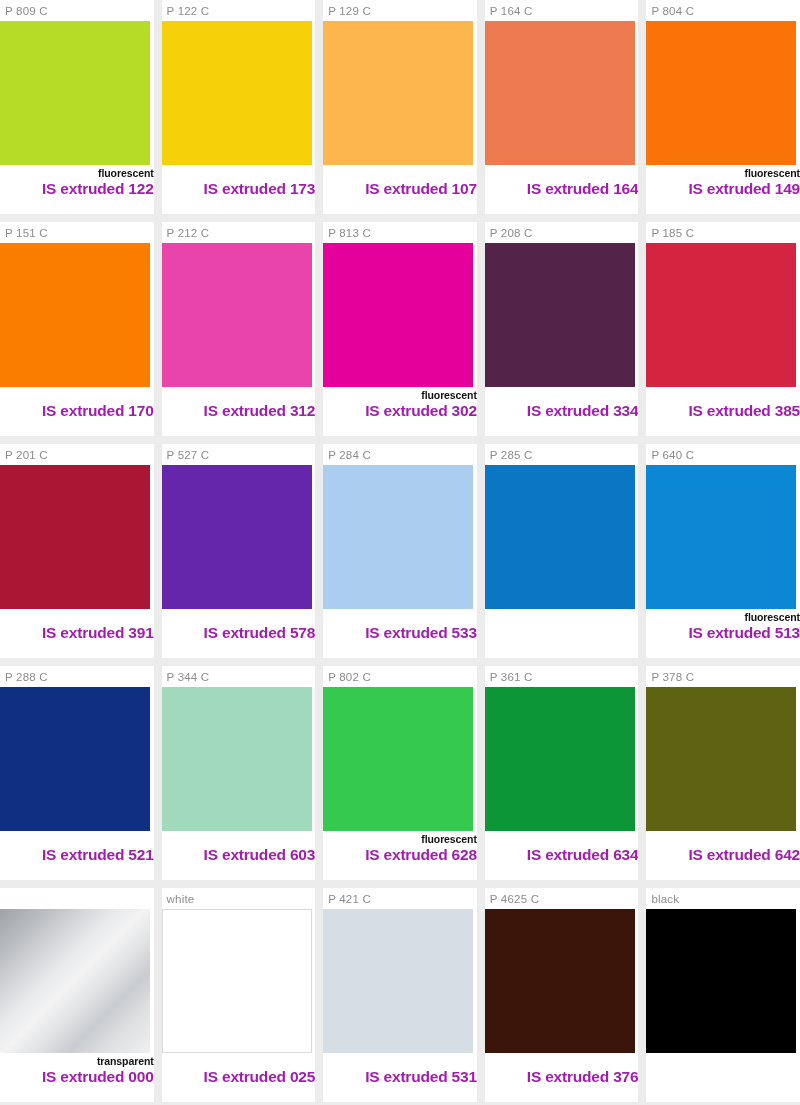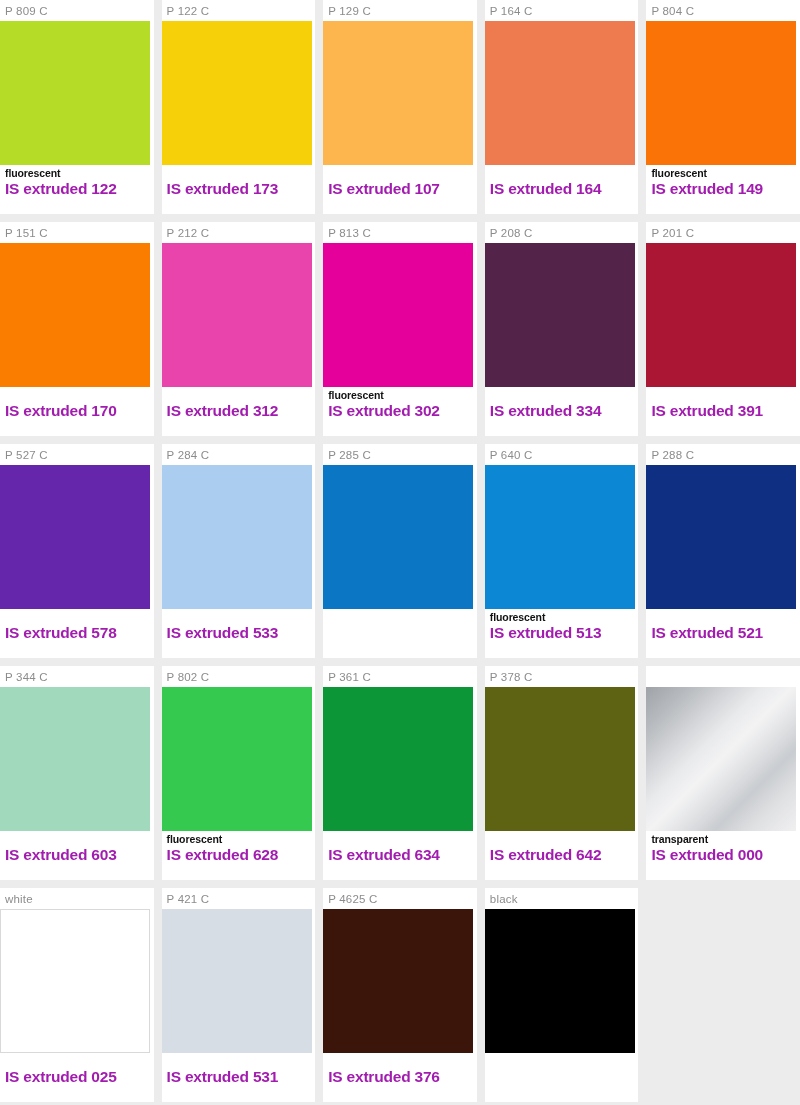--- a/index.html
+++ b/index.html
@@ -47,20 +47,21 @@
   }
   .chip.bordered {
     box-sizing: border-box;
     border: 1px solid #d9d9d9;
   }
   .label-block {
     flex: 1;
     padding-left: 5px;
     padding-top: 2px;
     box-sizing: border-box;
+    text-align: right;
   }
   .tag {
     font-size: 10.5px;
     font-weight: bold;
     color: #111111;
     line-height: 12px;
     height: 12px;
     letter-spacing: -0.1px;
     white-space: nowrap;
   }
@@ -146,20 +147,28 @@
     </div>
     <div class="swatch-card">
       <div class="code-row">P 208 C</div>
       <div class="chip" style="background: rgb(83, 35, 74);"></div>
       <div class="label-block">
         <div class="tag empty">.</div>
         <div class="name">IS extruded 334</div>
       </div>
     </div>
     <div class="swatch-card">
+      <div class="code-row">P 185 C</div>
+      <div class="chip" style="background: rgb(211, 36, 64);"></div>
+      <div class="label-block">
+        <div class="tag empty">.</div>
+        <div class="name">IS extruded 385</div>
+      </div>
+    </div>
+    <div class="swatch-card">
       <div class="code-row">P 201 C</div>
       <div class="chip" style="background: rgb(171, 22, 52);"></div>
       <div class="label-block">
         <div class="tag empty">.</div>
         <div class="name">IS extruded 391</div>
       </div>
     </div>
     <div class="swatch-card">
       <div class="code-row">P 527 C</div>
       <div class="chip" style="background: rgb(101, 38, 171);"></div>

